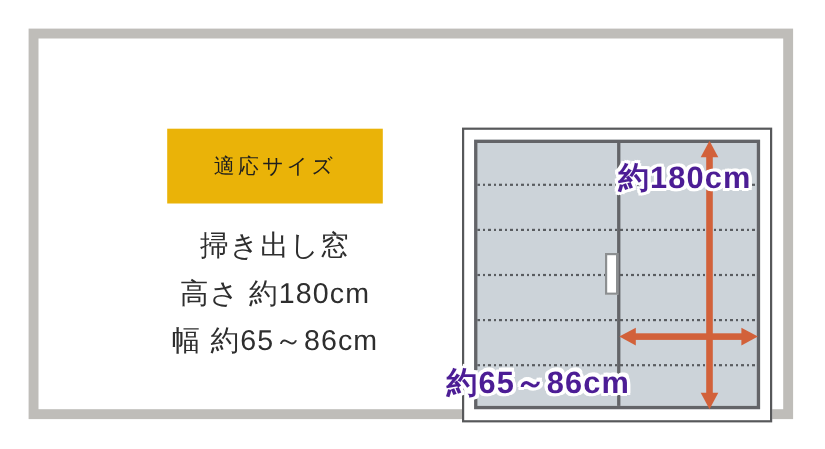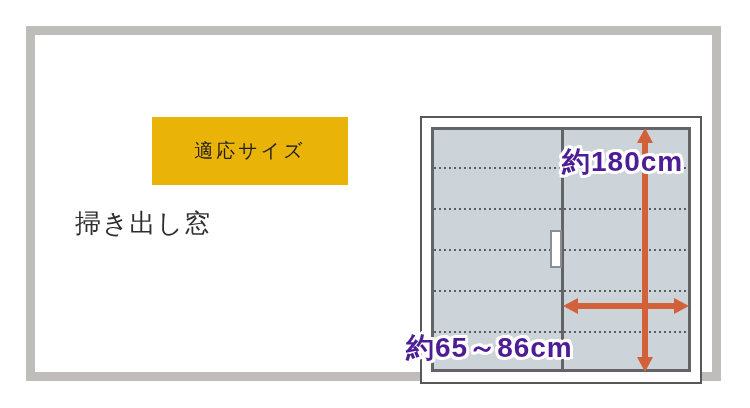--- a/index.html
+++ b/index.html
@@ -22,21 +22,21 @@
   
   .title-box {
     position: absolute; left: 117px; top: 82px;
     width: 196px; height: 68px;
     background: #eab308;
     display: flex; align-items: center; justify-content: center;
     font-size: 19px; letter-spacing: 3px; color: #1e1e1e;
   }
   .spec-lines {
     position: absolute; left: 40px; top: 167px; width: 350px;
-    text-align: left;
+    text-align: center;
     font-size: 26px; line-height: 43px; color: #2e2e2e;
     letter-spacing: 1px;
   }
 
   
   .window {
     position: absolute; left: 385px; top: 81px;
     width: 282px; height: 268px;
     border: 2px solid #57585a;
     background: #fff;
@@ -109,20 +109,22 @@
 <body>
 
 <div class="canvas">
   <div class="outer-frame">
 
     <div class="title-box">
       <span>適応サイズ</span>
     </div>
     <div class="spec-lines">
       <div class="spec-line">掃き出し窓</div>
+      <div class="spec-line">高さ 約180cm</div>
+      <div class="spec-line">幅 約65～86cm</div>
     </div>
 
     <div class="window">
       <div class="glass">
         <div class="dotline dl1"></div>
         <div class="dotline dl2"></div>
         <div class="dotline dl3"></div>
         <div class="dotline dl4"></div>
         <div class="dotline dl5"></div>
         <div class="divider"></div>

